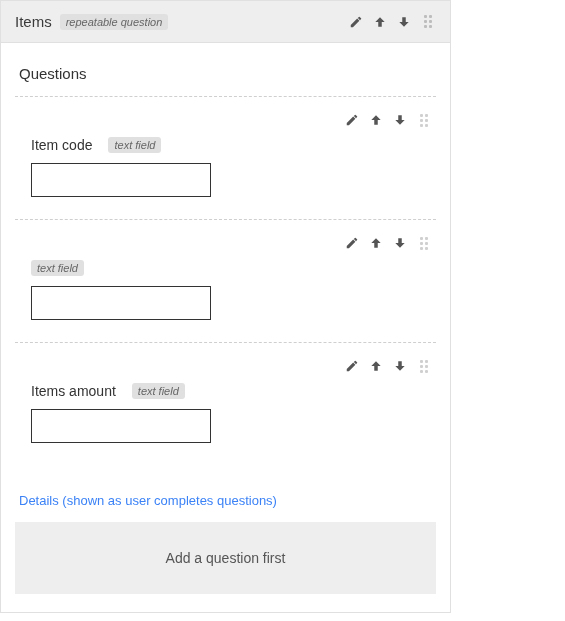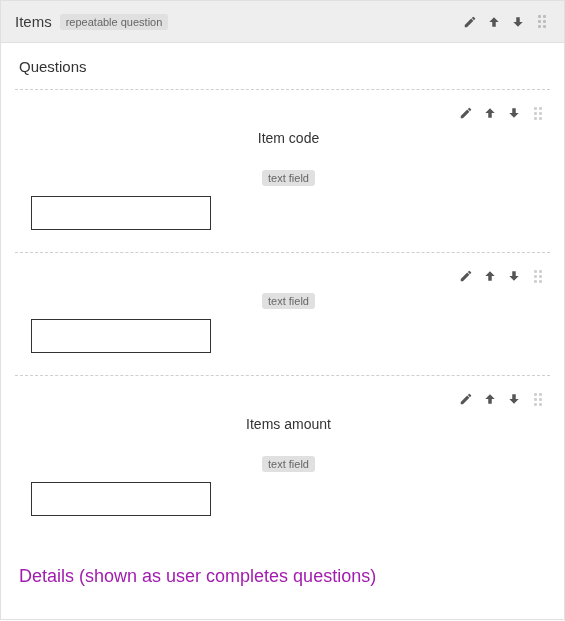--- a/index.html
+++ b/index.html
@@ -4,39 +4,40 @@
 <style>
   * { box-sizing: border-box; }
   html, body {
     margin: 0; padding: 0;
     font-family: -apple-system, "Helvetica Neue", Arial, sans-serif;
     font-size: 14px;
     color: #333;
     background: #fff;
   }
   .panel {
-    width: 565px;
+    width: 451px;
     border: 1px solid #e0e0e0;
     background: #fff;
   }
   .panel-header {
     display: flex;
     align-items: center;
     padding: 12px 14px;
     background: #eeeeee;
     border-bottom: 1px solid #e0e0e0;
   }
   .panel-title {
     font-size: 15px;
     color: #3a3a3a;
     margin-right: 8px;
   }
   .tag {
     display: inline-block;
     font-size: 11px;
+    font-style: italic;
     color: #666;
     background: #e0e0e0;
     border-radius: 3px;
     padding: 2px 6px;
     vertical-align: middle;
   }
   .spacer { flex: 1; }
   .toolbar {
     display: flex;
     align-items: center;
@@ -59,21 +60,21 @@
     gap: 2px;
     cursor: grab;
     margin-left: 4px;
   }
   .grip span {
     width: 3px; height: 3px;
     background: #bdbdbd;
     border-radius: 1px;
   }
   .body {
-    padding: 7px 14px 18px 14px;
+    padding: 14px 14px 18px 14px;
   }
   .section-heading {
     font-size: 15px;
     color: #333;
     margin: 8px 0 14px 4px;
   }
   .q-block {
     border-top: 1px dashed #cfcfcf;
     padding: 12px 4px 22px 4px;
     position: relative;
@@ -85,40 +86,39 @@
     align-items: center;
     gap: 8px;
     height: 22px;
     margin-bottom: 6px;
   }
   .q-toolbar .ticon { color: #555; }
   .q-toolbar .grip span { background: #d0d0d0; }
   .q-label-row {
     display: flex;
     align-items: center;
-    gap: 24px;
+    gap: 16px;
     margin: 0 0 10px 12px;
-    flex-direction: column;
   }
   .q-label {
     font-size: 14px;
     color: #333;
   }
   .q-input {
     margin-left: 12px;
     width: 180px;
     height: 34px;
     border: 1px solid #333;
     background: #fff;
     padding: 4px 6px;
     font-size: 14px;
   }
   .details-heading {
-    font-size: 18px;
-    color: #a21caf;
+    font-size: 13px;
+    color: #3b82f6;
     margin: 28px 0 14px 4px;
   }
   .placeholder-box {
     background: #eeeeee;
     padding: 28px 0;
     text-align: center;
     color: #555;
     font-size: 14px;
   }
 </style>
@@ -255,15 +255,16 @@
       </div>
       <div class="q-label-row">
         <span class="q-label">Items amount</span>
         <span class="tag">text field</span>
       </div>
       <input class="q-input" type="text" value="" style="">
     </div>
 
     <div class="details-heading">Details (shown as user completes questions)</div>
 
+    <div class="placeholder-box">Add a question first</div>
 
   </div>
 </div>
 
 </body></html>

